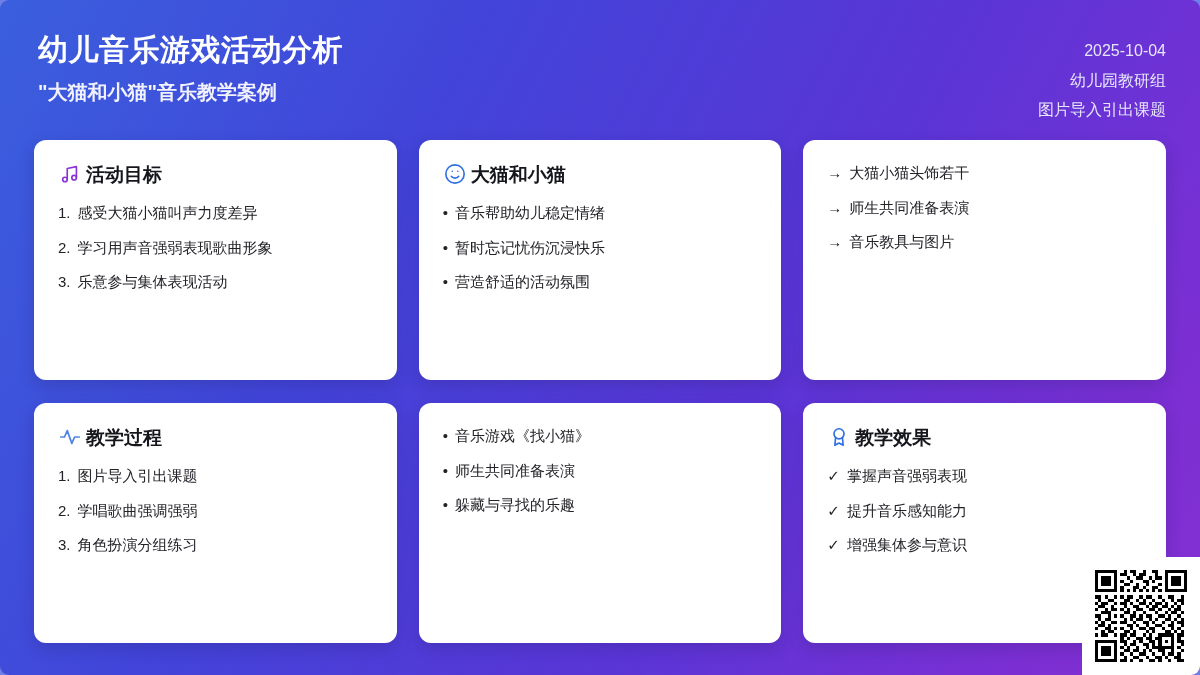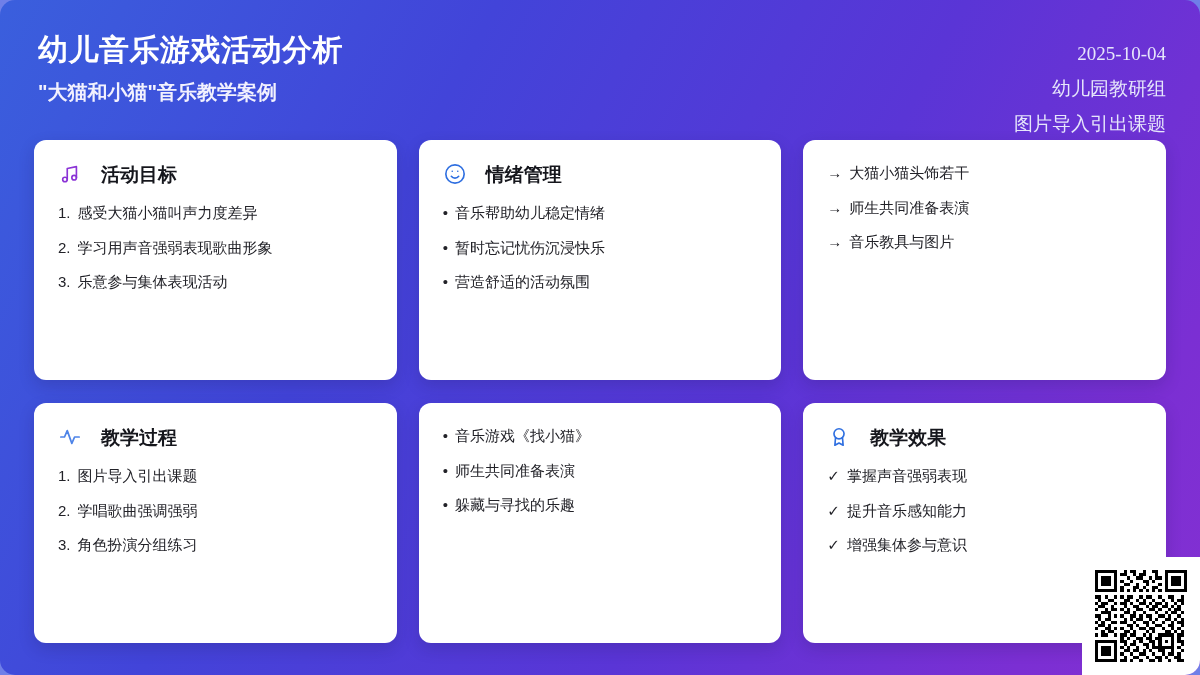--- a/index.html
+++ b/index.html
@@ -12,21 +12,21 @@
     height: 675px;
     overflow: hidden;
     font-family: "Liberation Sans", "DejaVu Sans", sans-serif;
   }
   .slide {
     position: relative;
     width: 1200px;
     height: 675px;
     box-sizing: border-box;
     background: linear-gradient(118deg, #3a5fdd 0%, #4244d9 32%, #5a35d6 62%, #7b2fd3 88%, #8430d2 100%);
-    border-radius: 15px;
+    border-radius: 9px;
     overflow: hidden;
   }
 
   
   .header {
     position: absolute;
     top: 0;
     left: 0;
     right: 0;
     height: 128px;
@@ -53,24 +53,23 @@
     margin: 12px 0 0 0;
   }
   .meta-block {
     display: flex;
     flex-direction: column;
     align-items: flex-end;
     margin-top: 10px;
   }
   .meta-line {
     color: #e6e6fb;
-    font-size: 19px;
+    font-size: 16px;
     line-height: 1.85;
     white-space: nowrap;
-    font-family: Liberation Serif, serif;
   }
 
   
   .grid {
     position: absolute;
     top: 140px;
     left: 34px;
     width: 1132px;
     display: grid;
     grid-template-columns: repeat(3, 1fr);
@@ -82,21 +81,21 @@
     background: #ffffff;
     border-radius: 12px;
     box-sizing: border-box;
     padding: 22px 24px 18px 24px;
     box-shadow: 0 6px 16px rgba(25, 20, 70, 0.18);
     overflow: hidden;
   }
   .card-head {
     display: flex;
     align-items: center;
-    gap: 19px;
+    gap: 4px;
     margin-bottom: 16px;
   }
   .card-icon {
     width: 24px;
     height: 24px;
     display: flex;
     align-items: center;
     justify-content: center;
     flex: 0 0 auto;
   }
@@ -199,21 +198,21 @@
     <div class="card">
       <div class="card-head">
         <span class="card-icon">
           <svg width="22" height="22" viewBox="0 0 24 24" fill="none" stroke="#2f6fe0" stroke-width="1.8" stroke-linecap="round" stroke-linejoin="round">
             <circle cx="12" cy="12" r="10"></circle>
             <path d="M8 14.5s1.5 2 4 2 4-2 4-2"></path>
             <line x1="9" y1="9" x2="9.01" y2="9"></line>
             <line x1="15" y1="9" x2="15.01" y2="9"></line>
           </svg>
         </span>
-        <span class="card-title">情绪管理</span>
+        <span class="card-title">大猫和小猫</span>
       </div>
       <ul class="card-list">
         <li>
             <span class="marker dot">•</span>
             <span class="item-text">音乐帮助幼儿稳定情绪</span>
           </li>
         <li>
             <span class="marker dot">•</span>
             <span class="item-text">暂时忘记忧伤沉浸快乐</span>
           </li>

